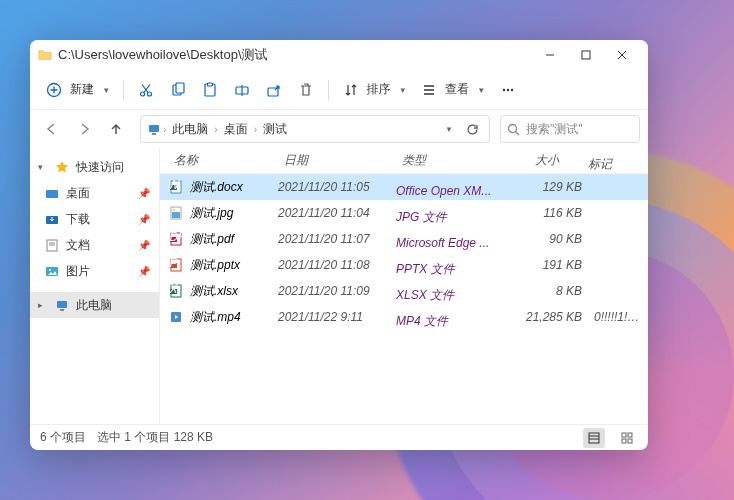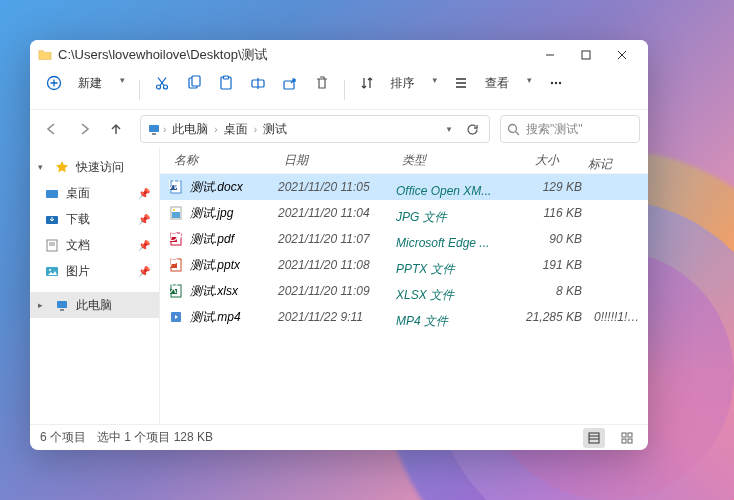--- a/index.html
+++ b/index.html
@@ -9,21 +9,21 @@
 .s1{width:450px;height:450px;right:0;bottom:0;background:conic-gradient(from 45deg,#f2a068,#e57da8,#9b6fd2,#5fa8e0,#f2a068);filter:blur(2px);}
 .s2{width:350px;height:350px;right:50px;bottom:50px;background:conic-gradient(from 90deg,#e88bb0,#b67fd4,#6b9ce0,#e88bb0);opacity:0.8;}
 .s3{width:250px;height:250px;right:100px;bottom:100px;background:conic-gradient(from 135deg,#d97fb8,#9b70d0,#d97fb8);opacity:0.7;}
 .window{position:absolute;left:30px;top:40px;width:618px;height:410px;background:#fff;border-radius:8px;box-shadow:0 10px 40px rgba(0,0,0,0.25);display:flex;flex-direction:column;overflow:hidden;}
 .titlebar{height:30px;display:flex;align-items:center;padding:0 8px;background:#fff;}
 .folder-ico{width:14px;height:14px;margin-right:6px;display:inline-flex;}
 .title-text{flex:1;color:#333;font-size:13px;}
 .win-controls{display:flex;gap:0;}
 .win-btn{width:36px;height:28px;display:flex;align-items:center;justify-content:center;color:#333;cursor:pointer;}
 .toolbar{height:40px;display:flex;align-items:center;padding:0 10px;gap:4px;border-bottom:1px solid #eee;}
-.tb-btn{height:30px;padding:0 6px;display:flex;align-items:flex-start;gap:16px;border-radius:4px;cursor:pointer;color:#333;}
+.tb-btn{height:30px;padding:0 6px;display:flex;align-items:center;gap:8px;border-radius:4px;cursor:pointer;color:#333;}
 .tb-btn .ico{width:16px;height:16px;display:flex;align-items:center;justify-content:center;}
 .tb-sep{width:1px;height:20px;background:#ddd;margin:0 4px;}
 .chev{font-size:9px;color:#666;margin-left:2px;}
 .navbar{height:38px;display:flex;align-items:center;padding:0 8px;gap:4px;}
 .nav-btn{width:28px;height:28px;display:flex;align-items:center;justify-content:center;color:#777;border-radius:4px;cursor:pointer;}
 .breadcrumb{flex:1;height:28px;border:1px solid #ddd;border-radius:4px;display:flex;align-items:center;padding:0 6px;gap:2px;margin:0 6px;}
 .bc-seg{padding:0 4px;color:#333;cursor:pointer;}
 .bc-sep{color:#999;font-size:10px;}
 .bc-spacer{flex:1;}
 .bc-tool{width:22px;height:22px;display:flex;align-items:center;justify-content:center;color:#666;cursor:pointer;}
@@ -43,21 +43,21 @@
 .c-date{width:118px;}
 .c-type{width:116px;}
 .c-size{width:70px;text-align:center;}
 .c-tag{flex:1;margin-top:8px;}
 .rows{flex:1;overflow-y:auto;}
 .row{height:26px;display:flex;align-items:center;padding:0 8px;cursor:pointer;}
 .row.selected{background:#cce8ff;}
 .r-ico{width:16px;height:16px;margin-right:6px;display:flex;align-items:center;justify-content:center;}
 .r-name{width:88px;overflow:hidden;text-overflow:ellipsis;white-space:nowrap;}
 .r-date{width:118px;color:#555;}
-.r-type{width:116px;color:#0f766e;overflow:hidden;text-overflow:ellipsis;white-space:nowrap;margin-top:8px;}
+.r-type{width:116px;color:#701a75;overflow:hidden;text-overflow:ellipsis;white-space:nowrap;margin-top:8px;}
 .r-size{width:70px;text-align:right;color:#555;}
 .r-tag{flex:1;color:#555;padding-left:12px;overflow:hidden;text-overflow:ellipsis;white-space:nowrap;}
 .status{height:26px;border-top:1px solid #eee;display:flex;align-items:center;padding:0 10px;gap:11px;color:#555;}
 .status .spacer{flex:1;}
 .view-btn{width:22px;height:20px;display:flex;align-items:center;justify-content:center;cursor:pointer;border-radius:3px;}
 .view-btn.active{background:#e0e0e0;}
 svg{display:block;}
 </style>
 </head>
 <body>

